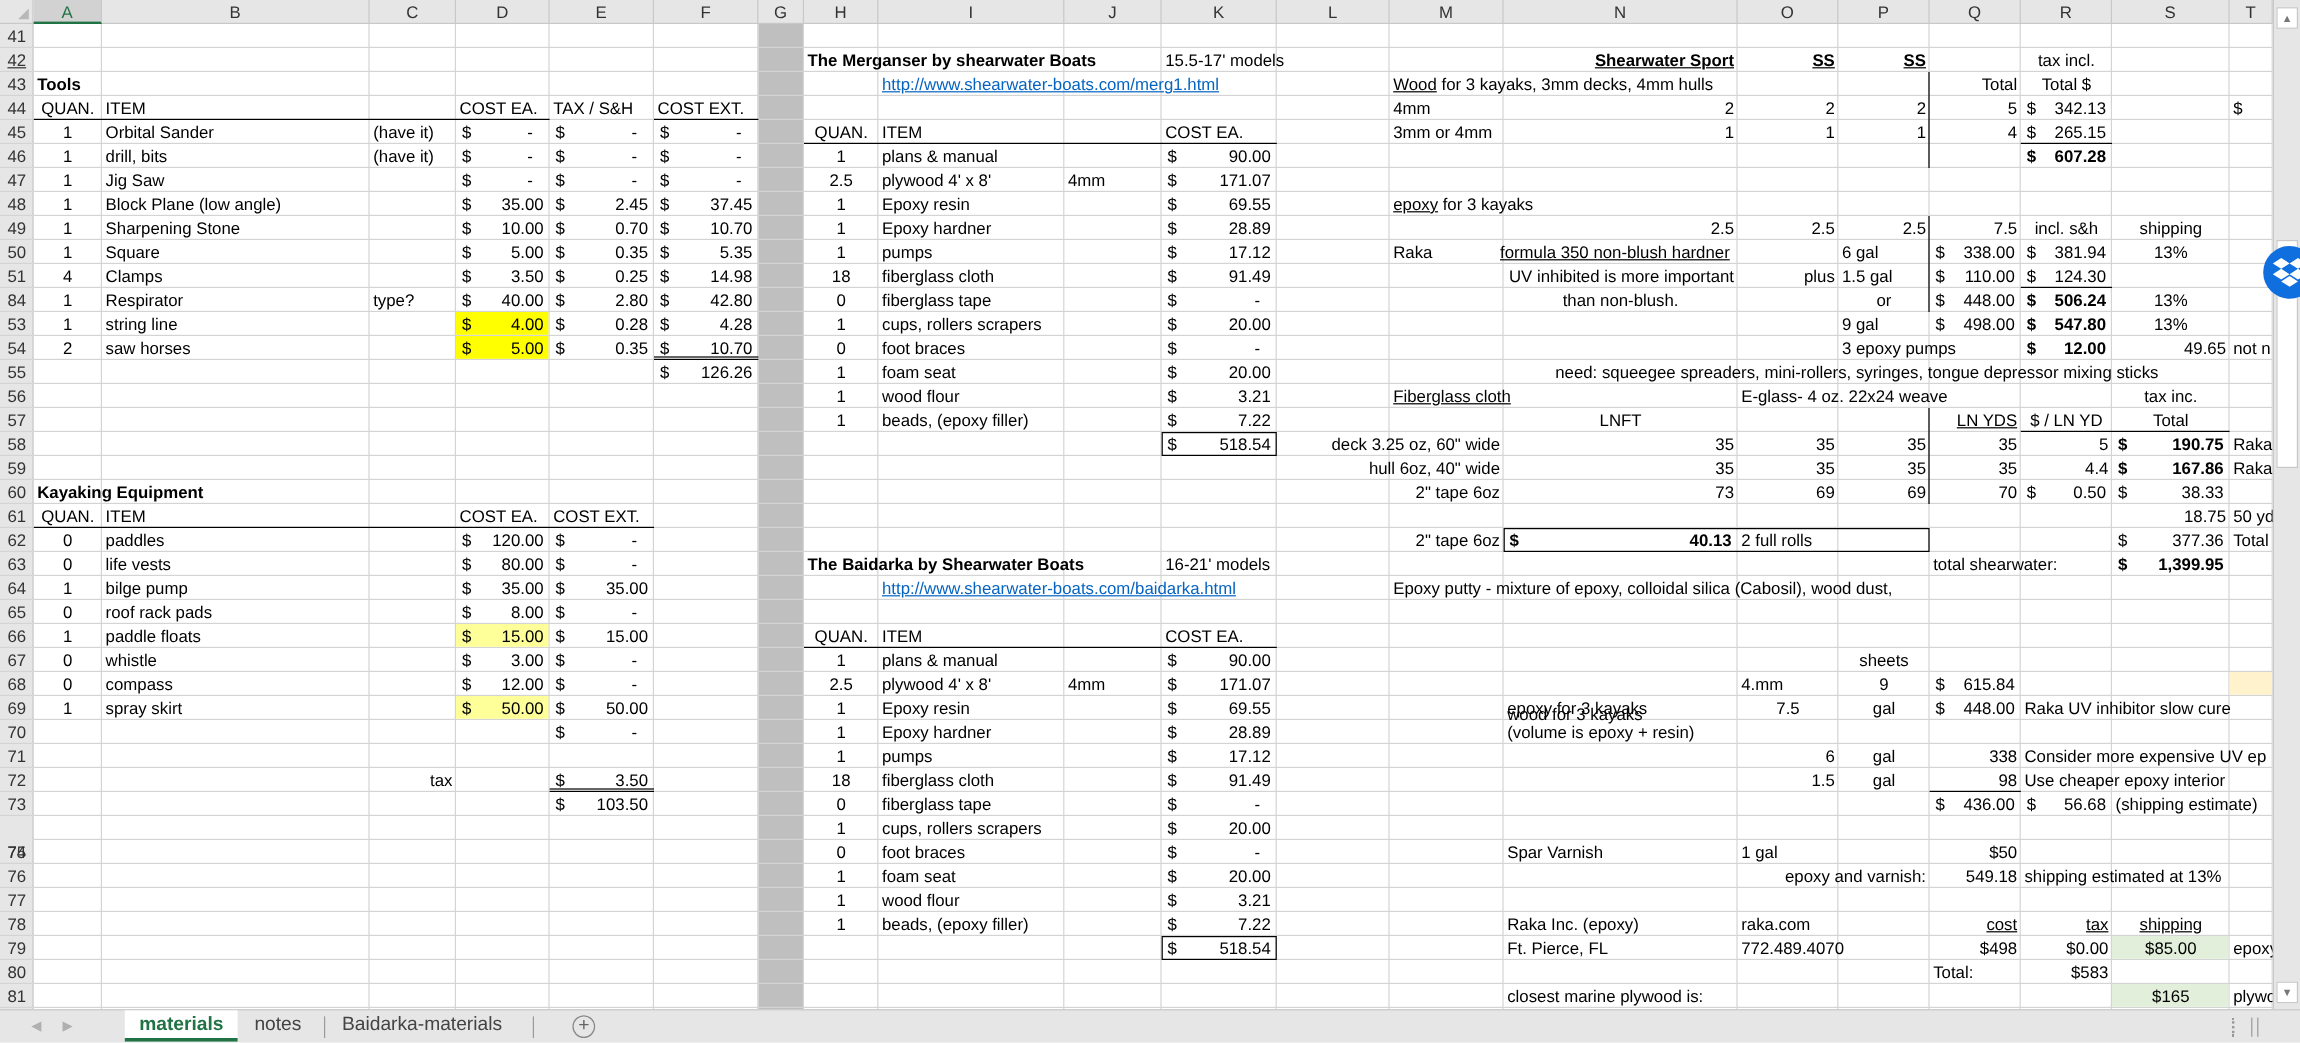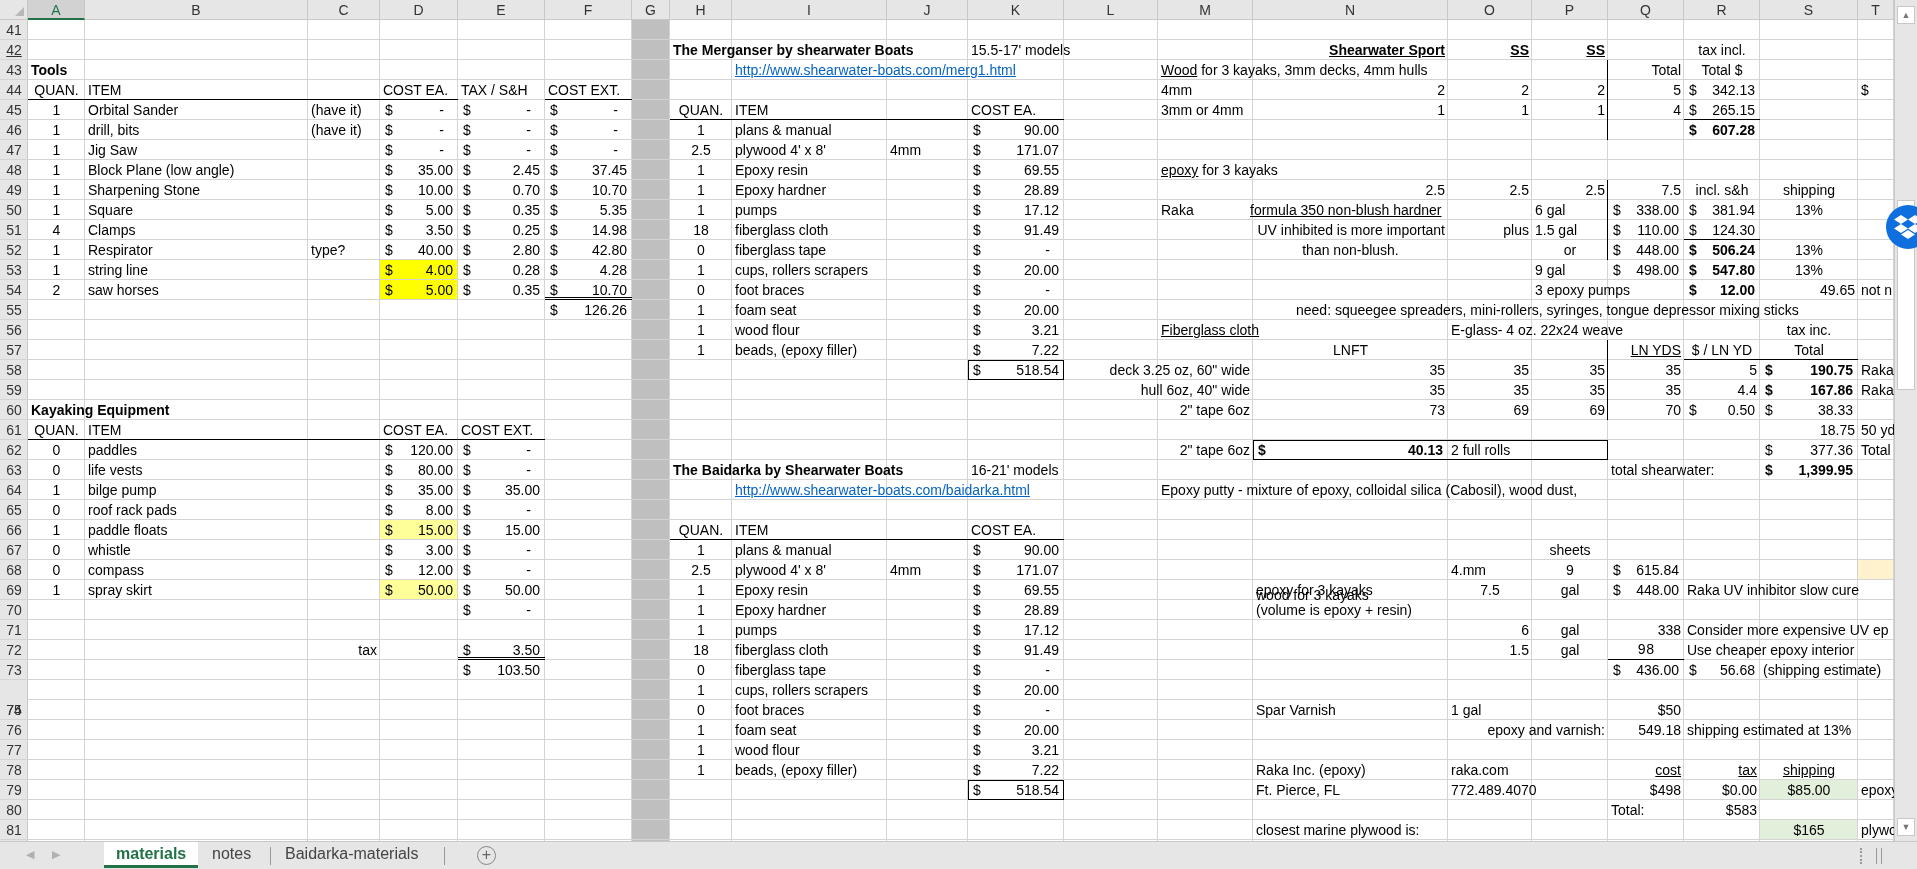--- a/index.html
+++ b/index.html
@@ -73,21 +73,21 @@
       <div class="rh" style="top: 20px; text-decoration: underline;">42</div>
       <div class="rh" style="top: 40px;">43</div>
       <div class="rh" style="top: 60px;">44</div>
       <div class="rh" style="top: 80px;">45</div>
       <div class="rh" style="top: 100px;">46</div>
       <div class="rh" style="top: 120px;">47</div>
       <div class="rh" style="top: 140px;">48</div>
       <div class="rh" style="top: 160px;">49</div>
       <div class="rh" style="top: 180px;">50</div>
       <div class="rh" style="top: 200px;">51</div>
-      <div class="rh" style="top: 220px;">52</div>
+      <div class="rh" style="top: 220px;">84</div>
       <div class="rh" style="top: 240px;">53</div>
       <div class="rh" style="top: 260px;">54</div>
       <div class="rh" style="top: 280px;">55</div>
       <div class="rh" style="top: 300px;">56</div>
       <div class="rh" style="top: 320px;">57</div>
       <div class="rh" style="top: 340px;">58</div>
       <div class="rh" style="top: 360px;">59</div>
       <div class="rh" style="top: 380px;">60</div>
       <div class="rh" style="top: 400px;">61</div>
       <div class="rh" style="top: 420px;">62</div>
@@ -780,21 +780,21 @@
         <span class="val">448.00</span>
       </div>
       <div class="cell" style="top: 560px; left: 1656px; width: 210px;">Raka UV inhibitor slow cure</div>
       <div class="cell" style="top: 580px; left: 1225px; width: 195px;">(volume is epoxy + resin)</div>
       <div class="cell" style="top: 600px; left: 1420px; width: 84px; text-align: right;">6</div>
       <div class="cell" style="top: 600px; left: 1504px; width: 76px; text-align: center;">gal</div>
       <div class="cell" style="top: 600px; left: 1580px; width: 76px; text-align: right;">338</div>
       <div class="cell" style="top: 600px; left: 1656px; width: 210px;">Consider more expensive UV ep</div>
       <div class="cell" style="top: 620px; left: 1420px; width: 84px; text-align: right;">1.5</div>
       <div class="cell" style="top: 620px; left: 1504px; width: 76px; text-align: center;">gal</div>
-      <div class="cell" style="top: 620px; left: 1580px; width: 76px; text-align: center; font-family: Liberation Mono, monospace;">98</div>
+      <div class="cell" style="top: 620px; left: 1580px; width: 76px; text-align: right;">98</div>
       <div class="cell" style="top: 620px; left: 1656px; width: 210px;">Use cheaper epoxy interior</div>
       <div class="ln" style="top: 639px; left: 1580px; width: 76px; height: 1px;"></div>
       <div class="money" style="top: 640px; left: 1580px; width: 76px;">
         <span class="sym">$</span>
         <span class="val">436.00</span>
       </div>
       <div class="money" style="top: 640px; left: 1656px; width: 76px;">
         <span class="sym">$</span>
         <span class="val">56.68</span>
       </div>

